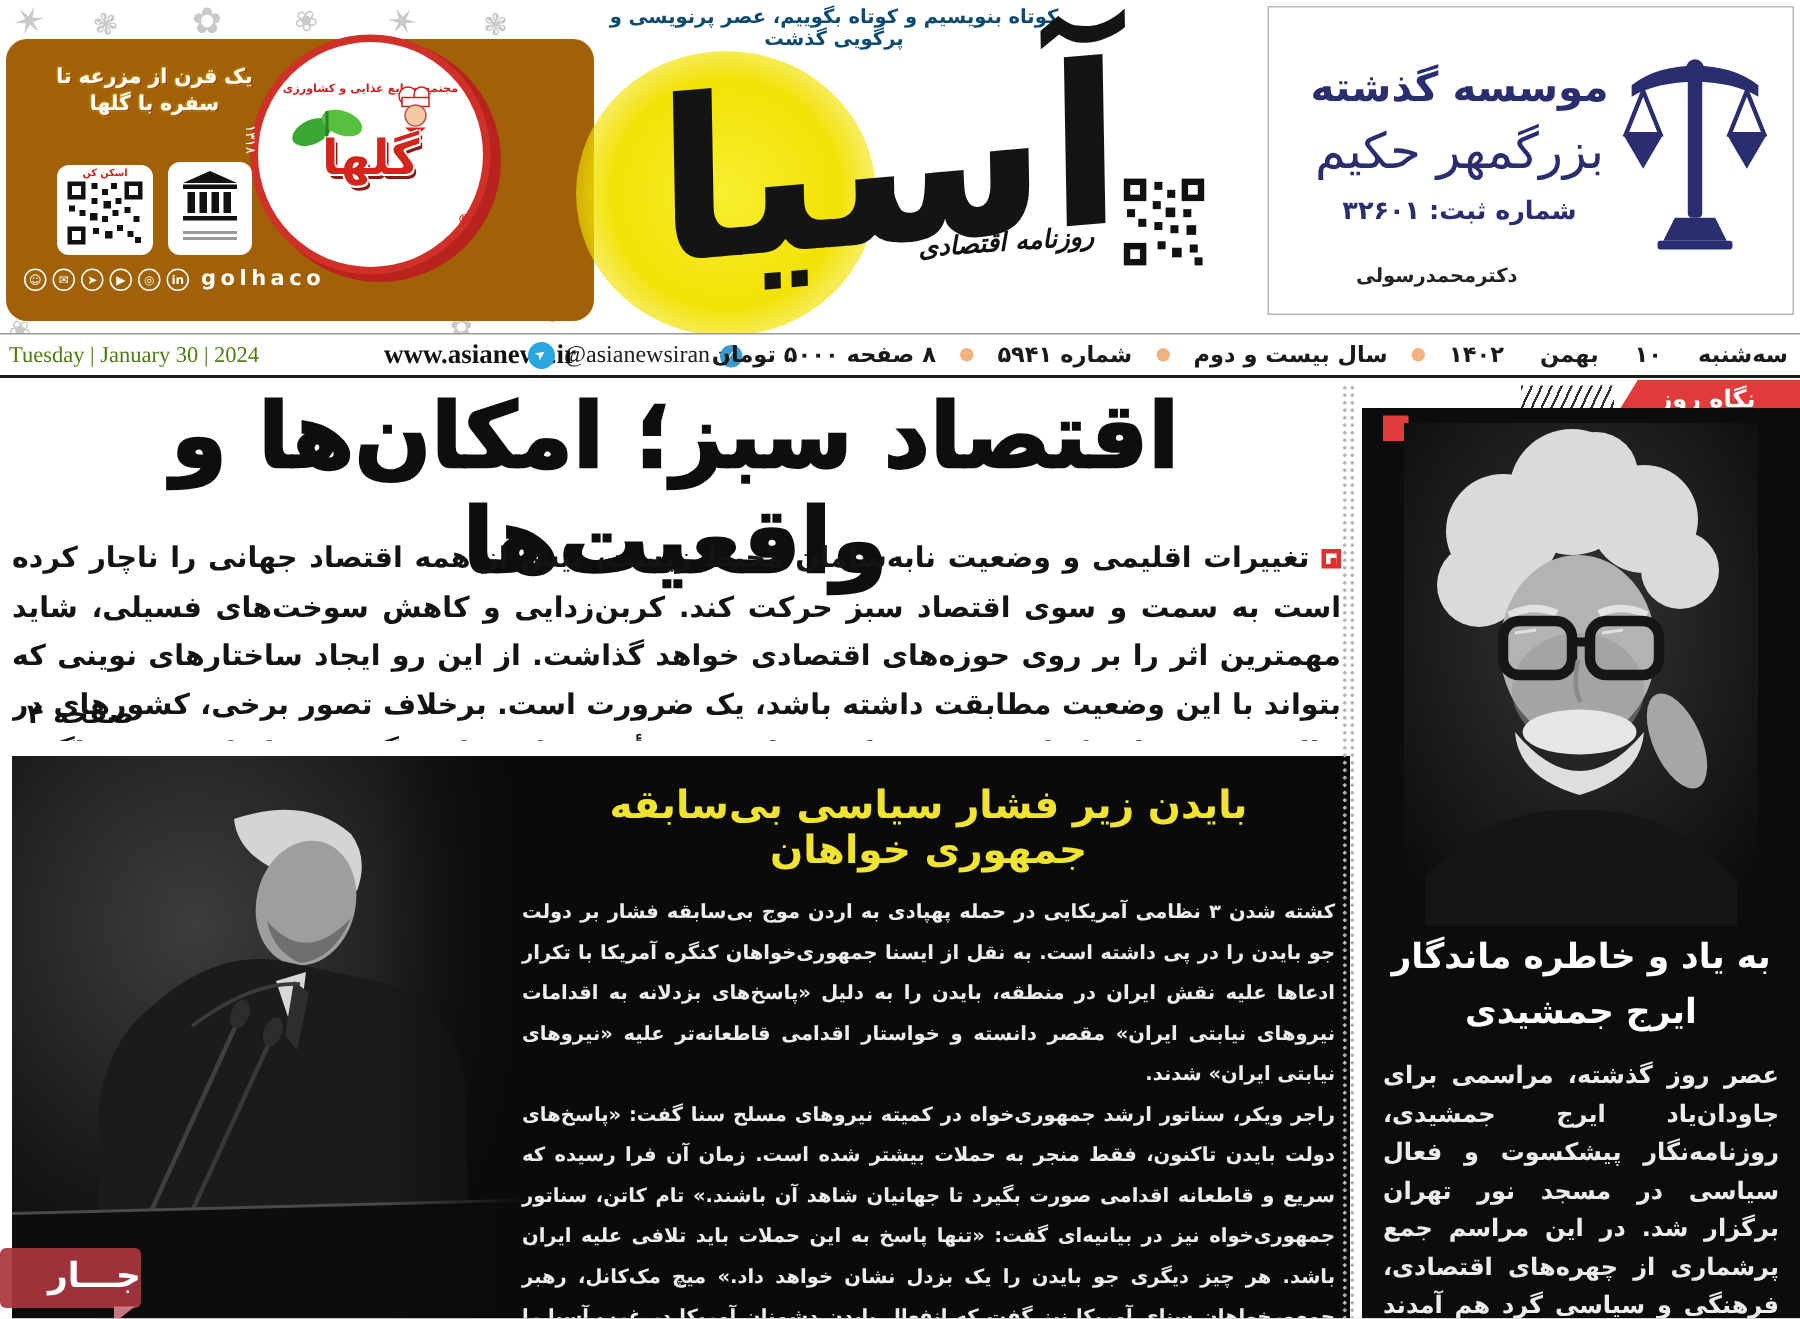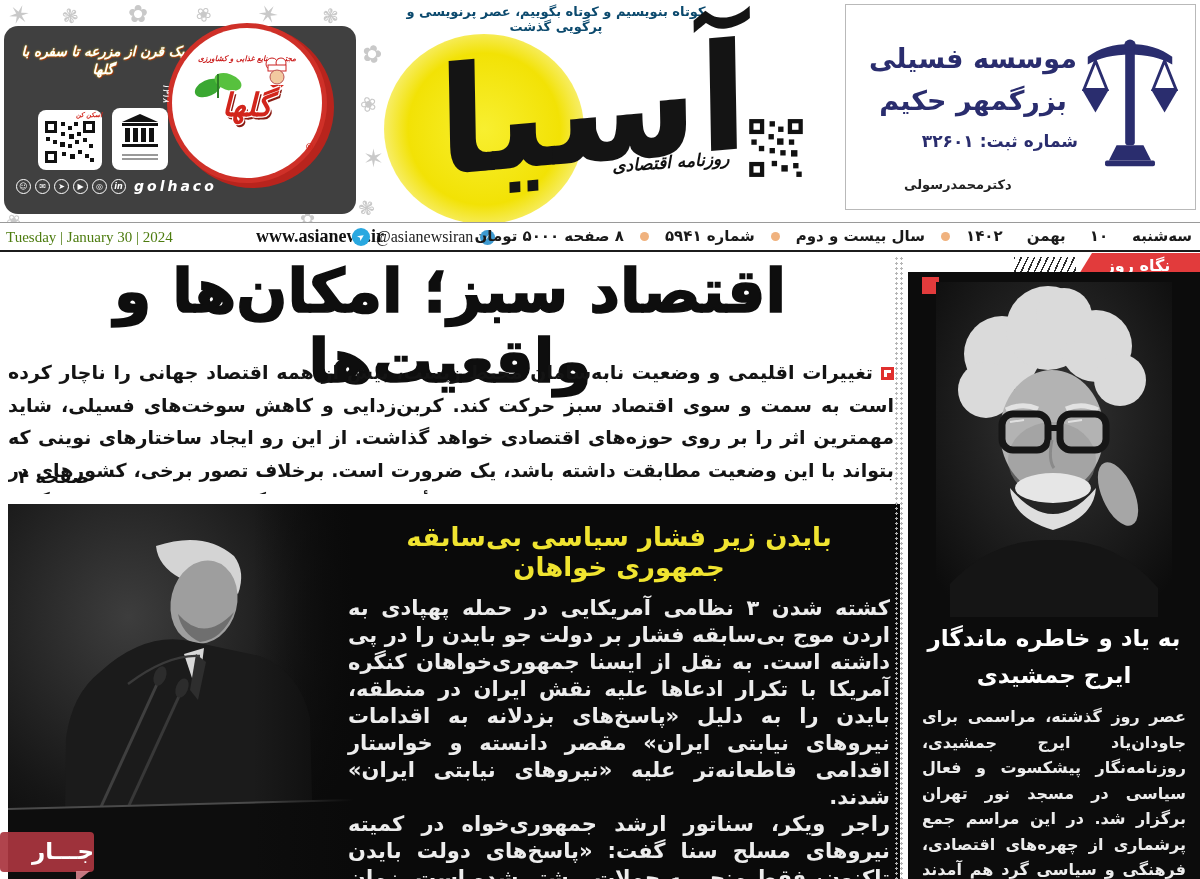--- a/index.html
+++ b/index.html
@@ -4,51 +4,51 @@
 <style>
   * { margin:0; padding:0; box-sizing:border-box; }
   body { background:#e8e8e8; font-family:"DejaVu Sans", sans-serif; }
   #page { position:relative; width:1200px; height:879px; background:#fff; overflow:hidden; margin:0 auto; }
 
   
   .spice-bg { position:absolute; left:0; top:0; width:392px; height:232px; background:#fff; }
   .spice-bg span { position:absolute; color:#c9c9c9; }
 
   
-  .golha { position:absolute; left:4px; top:26px; width:352px; height:188px; background:#404040; border-radius:14px; overflow:visible;font-style:italic; }
+  .golha { position:absolute; left:4px; top:26px; width:392px; height:188px; background:#a16207; border-radius:14px; overflow:visible; }
   .golha-tagline { position:absolute; left:14px; top:16px; width:170px; direction:rtl; text-align:center; color:#fff; font-weight:bold; font-size:13.5px; line-height:18px; text-shadow:0 0 2px #f7d117, 1px 1px 0 #8a1a12; }
   .golha-circle { position:absolute; left:168px; top:2px; width:150px; height:150px; background:#fff; border-radius:50%; box-shadow:0 0 0 5px #cf3028, 6px 4px 0 6px #b8241d; }
   .golha-sub { position:absolute; left:10px; top:26px; width:130px; direction:rtl; text-align:center; color:#c22; font-size:7.5px; font-weight:bold; }
   .golha-word { position:absolute; left:0; top:58px; width:150px; text-align:center; direction:rtl; color:#d2251c; font-size:32px; font-weight:bold;
       text-shadow:-1px -1px 0 #fff,1px -1px 0 #fff,-1px 1px 0 #fff,1px 1px 0 #fff,2px 3px 0 #8a1a12; }
   .golha-reg { position:absolute; right:8px; bottom:26px; color:#d2251c; font-size:9px; font-weight:bold; }
   .golha-year { position:absolute; left:-16px; top:60px; color:#fff; font-size:9px; transform:rotate(90deg); }
   .qr-tile, .unesco-tile { position:absolute; background:#fff; border-radius:8px; }
   .qr-tile { left:34px; top:84px; width:64px; height:60px; padding:10px 6px 4px 6px; }
-  .qr-caption { position:absolute; top:1px; left:0; width:100%; text-align:right; color:#d2251c; font-size:6.5px; font-weight:bold; direction:rtl; }
+  .qr-caption { position:absolute; top:1px; left:0; width:100%; text-align:center; color:#d2251c; font-size:6.5px; font-weight:bold; direction:rtl; }
   .unesco-tile { left:108px; top:82px; width:56px; height:62px; padding:4px 6px; }
   .unesco-cap b { display:block; height:2px; background:#999; margin:2px 4px 0 4px; }
   .golha-social { position:absolute; left:12px; top:152px; display:flex; align-items:center; gap:4px; }
   .soc { width:15px; height:15px; border:1.2px solid #fff; border-radius:50%; color:#fff; font-size:8px; line-height:13px; text-align:center; font-weight:bold; overflow:hidden; }
   .golha-handle { color:#fff; font-weight:bold; font-size:14px; letter-spacing:3px; margin-left:4px; font-family:"DejaVu Sans", sans-serif; }
 
   
   .slogan { position:absolute; left:386px; top:4px; width:340px; direction:rtl; text-align:center; font-size:13px; font-weight:bold; color:#0c4a6e; }
   .sun { position:absolute; left:384px; top:34px; width:200px; height:190px; border-radius:50%;
       background:radial-gradient(circle, #f8ef30 0%, #f2e205 55%, rgba(242,226,5,0.55) 75%, rgba(242,226,5,0) 100%); }
   .logo-fa { position:absolute; left:398px; top:8px; width:390px; height:215px; direction:rtl; text-align:center; font-size:148px; line-height:205px; font-weight:bold; color:#141414; transform:rotate(-5deg) skewX(-4deg); }
   .logo-sub { position:absolute; left:612px; top:152px; direction:rtl; font-size:17px; font-weight:bold; font-style:italic; color:#111; transform:rotate(-4deg); }
   .mast-qr { position:absolute; left:748px; top:118px; width:56px; height:60px; }
 
   
   .legal { position:absolute; left:845px; top:4px; width:351px; height:206px; background:#fff; border:1.5px solid #b9b9b9; }
   .legal-text { position:absolute; left:22px; top:34px; width:210px; direction:rtl; text-align:center; color:#2a2d6e; }
   .legal-l1 { font-size:27px; font-weight:bold; line-height:40px; }
-  .legal-l2 { font-size:27px; font-weight:bold; line-height:44px; }
-  .legal-l3 { font-size:17px; font-weight:bold; line-height:36px;text-align:right; }
+  .legal-l2 { font-size:33px; font-weight:normal; line-height:44px; }
+  .legal-l3 { font-size:17px; font-weight:bold; line-height:36px; }
   .legal-doc { position:absolute; left:58px; top:172px; direction:rtl; font-size:13px; font-weight:bold; color:#222; }
   .scales { position:absolute; left:236px; top:28px; }
 
   
   .dateline { position:absolute; left:0; top:222px; width:1200px; height:30px; border-top:1px solid #9a9a9a; border-bottom:2.5px solid #1c1c1c; background:#fff; }
   .dl-en { position:absolute; left:6px; top:6px; font-family:Liberation Serif, serif; font-size:15px; color:#4d7c0f; }
   .dl-web { position:absolute; left:222px; top:3px; font-family:"Liberation Serif", serif; font-size:18px; font-weight:bold; color:#111;margin-left:34px; }
   .tg-icon { position:absolute; left:352px; top:5px; width:18px; height:18px; border-radius:50%; background:#29a8e0; color:#fff; font-size:9px; line-height:18px; text-align:center; }
   .tg-icon i { display:inline-block; font-style:normal; transform:rotate(-35deg); }
   .dl-handle { position:absolute; left:376px; top:5px; font-family:"Liberation Serif", serif; font-size:16px; color:#222; }
@@ -63,21 +63,21 @@
   .lead-body { position:absolute; left:8px; top:356px; width:886px; height:138px; direction:rtl; text-align:justify; font-size:19px; font-weight:bold; line-height:32.5px; color:#141414; overflow:hidden; }
   .bullet { display:inline-block; width:13px; height:13px; border:3px solid #e0302e; margin-left:8px; position:relative; top:1px; }
   .bullet::after { content:""; position:absolute; left:2.5px; top:2.5px; width:4px; height:4px; background:#e0302e; }
   .lead-ref { position:absolute; left:18px; top:466px; direction:rtl; font-size:18px; font-weight:bold; color:#111; }
 
   
   .biden-box { position:absolute; left:8px; top:504px; width:892px; height:375px; background:#0a0a0a; overflow:hidden; }
   .biden-photo { position:absolute; left:0; top:0; }
   .biden-col { position:absolute; left:340px; top:0; width:542px; height:375px; direction:rtl; }
   .biden-head { margin-top:18px; text-align:center; color:#f0e430; font-size:26px; font-weight:bold; }
-  .biden-col p { margin-top:13px; text-align:justify; color:#ededed; font-size:21px; line-height:27px; font-weight:bold; }
+  .biden-col p { margin-top:13px; text-align:justify; color:#ededed; font-size:13px; line-height:27px; font-weight:bold; }
   .biden-col p + p { margin-top:0; }
 
   
   .col-sep { position:absolute; left:894px; top:256px; width:10px; height:623px; background-image:radial-gradient(#b5b5b5 1px, transparent 1.2px); background-size:5px 5px; }
   .dv-hatch { position:absolute; left:1014px; top:257px; width:62px; height:19px; background:repeating-linear-gradient(115deg, #2e2e2e 0 1.5px, transparent 1.5px 6px); }
   .dv-tab { position:absolute; left:1076px; top:253px; width:124px; height:26px; background:#e23b3c; color:#fff; font-size:16px; font-weight:bold; line-height:26px; text-align:center; direction:rtl; clip-path:polygon(16px 0, 100% 0, 100% 100%, 0 100%); }
   .day-box { position:absolute; left:908px; top:272px; width:292px; height:607px; background:#0c0c0c; overflow:hidden; }
   .corner-mark { position:absolute; left:14px; top:5px; width:17px; height:17px; background:#e23b3c; }
   .dv-photo { position:absolute; left:28px; top:10px; }
   .dv-head { position:absolute; left:0; top:348px; width:292px; text-align:center; color:#fff; font-size:23px; font-weight:bold; line-height:37px; direction:rtl; }
@@ -216,21 +216,21 @@
         <rect x="40" y="30" width="6" height="6"></rect>
         <rect x="22" y="40" width="5" height="5"></rect>
       <rect x="31" y="44" width="6" height="6"></rect>
         <rect x="42" y="42" width="5" height="5"></rect>
         <rect x="45" y="50" width="5" height="5"></rect>
     </g>
   </svg>
 
   <div class="legal">
     <div class="legal-text">
-      <div class="legal-l1">موسسه فسیلی</div>
+      <div class="legal-l1">موسسه گذشته</div>
       <div class="legal-l2">بزرگمهر حکیم</div>
       <div class="legal-l3">شماره ثبت: ۳۲۶۰۱</div>
     </div>
     <div class="legal-doc">دکترمحمدرسولی</div>
     <svg class="scales" width="96" height="136" viewBox="0 0 100 140">
       <g fill="#2a2d6e">
         <path d="M6,24 C28,6 72,6 94,24 L94,32 C72,18 28,18 6,32 Z"></path>
         <rect x="45" y="14" width="10" height="102" rx="3"></rect>
         <circle cx="50" cy="12" r="6"></circle>
         <path d="M14,28 L2,58 L26,58 Z" fill="none" stroke="#2a2d6e" stroke-width="3"></path>

